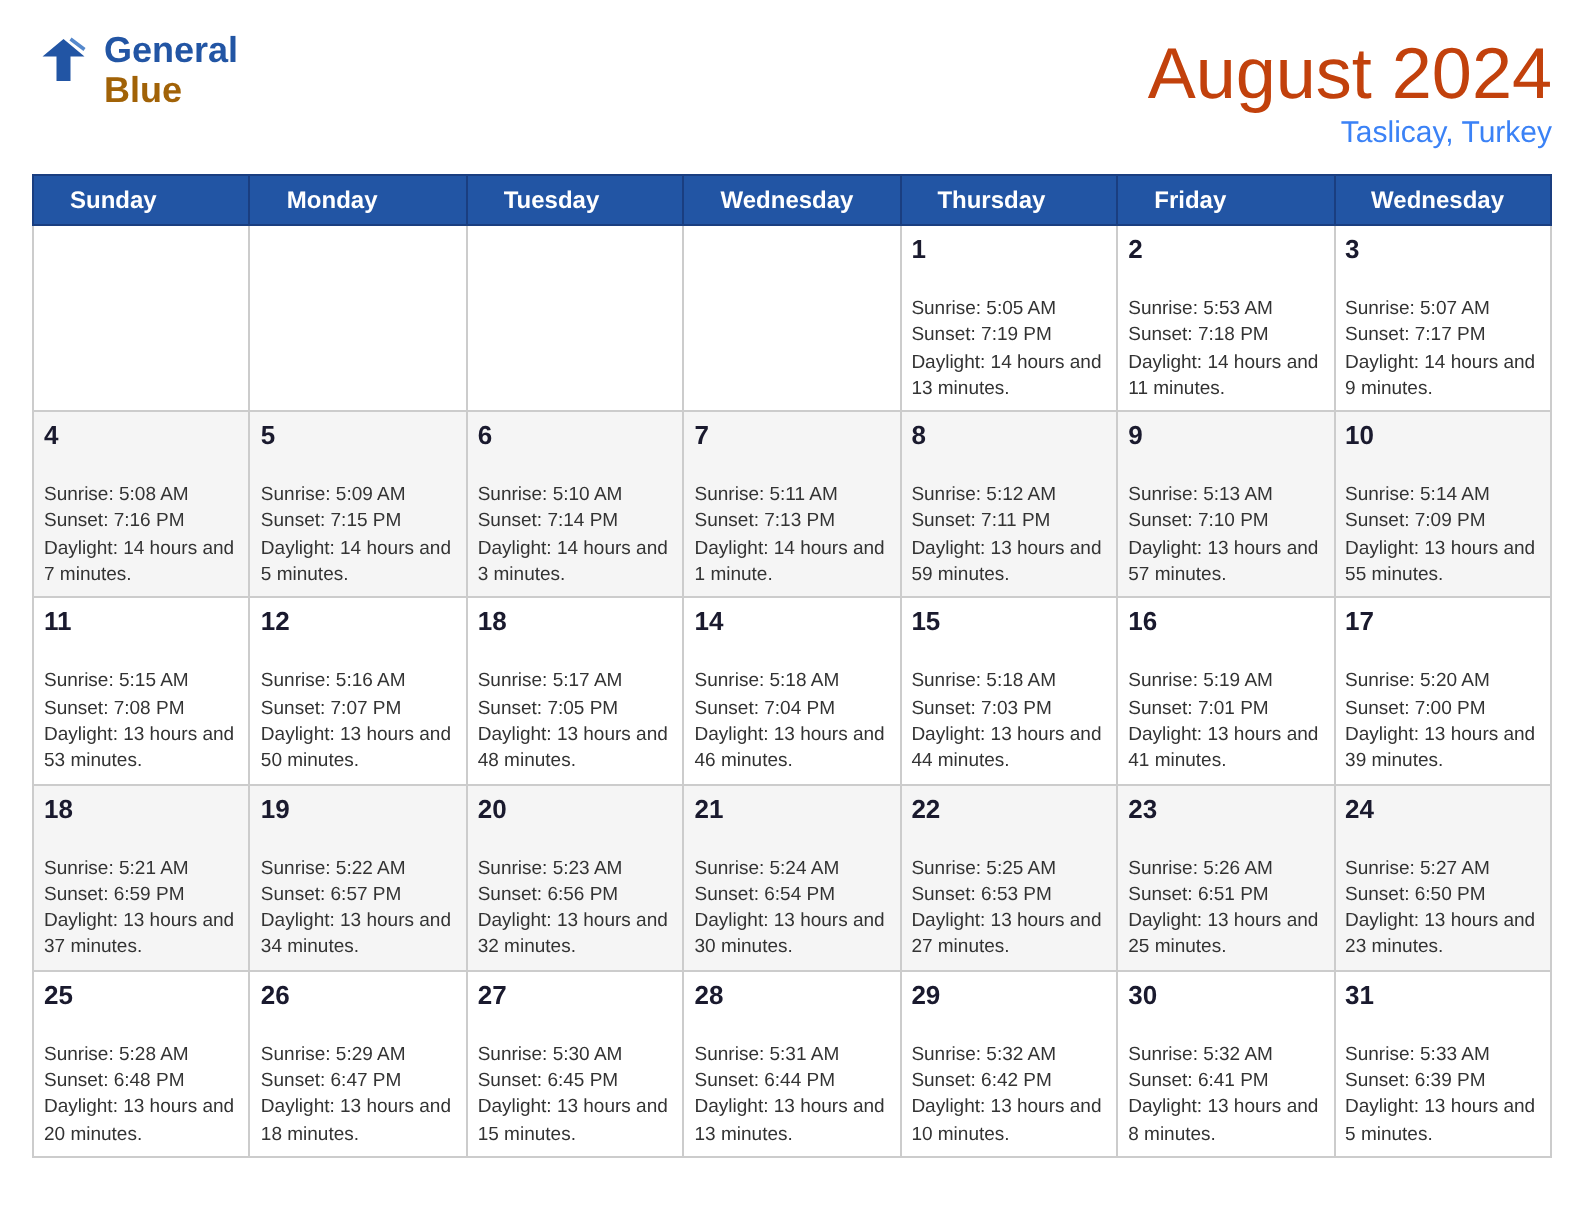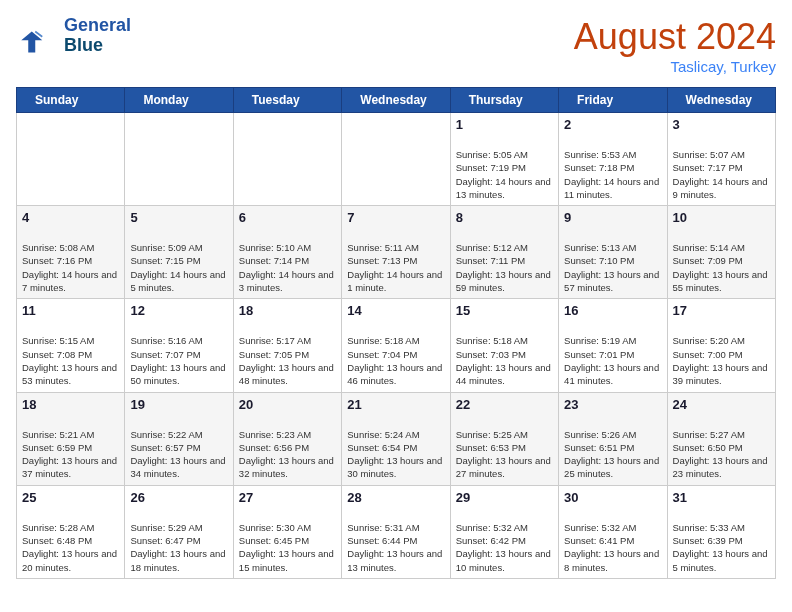--- a/index.html
+++ b/index.html
@@ -11,22 +11,22 @@
       padding: 16px;
     }
     .header {
       display: flex;
       justify-content: space-between;
       align-items: flex-start;
       margin-bottom: 12px;
     }
     .logo {
       display: flex;
-      align-items: flex-end;
-      gap: 20px;
+      align-items: flex-start;
+      gap: 8px;
     }
     .logo-text {
       font-size: 18px;
       font-weight: bold;
       color: #1a1a2e;
       line-height: 1.1;
     }
     .logo-text span {
       color: #2255a4;
     }
@@ -90,21 +90,21 @@
 <body>
 
 <div class="header">
   <div class="logo">
     <svg class="logo-icon" viewBox="0 0 32 32">
       <polygon points="18,4 30,14 22,14 22,28 14,28 14,14 6,14" fill="#2255a4"></polygon>
       <polygon points="22,4 30,10" fill="#5588cc" stroke="#5588cc" stroke-width="2"></polygon>
     </svg>
     <div class="logo-text">
       <div><span>General</span></div>
-      <div><span style="color:#0c4a6e">Blue</span></div>
+      <div><span style="color:#a16207">Blue</span></div>
     </div>
   </div>
   <div class="title-block">
     <div class="month-year">August 2024</div>
     <div class="location">Taslicay, Turkey</div>
   </div>
 </div>
 
 <table>
   <thead>

